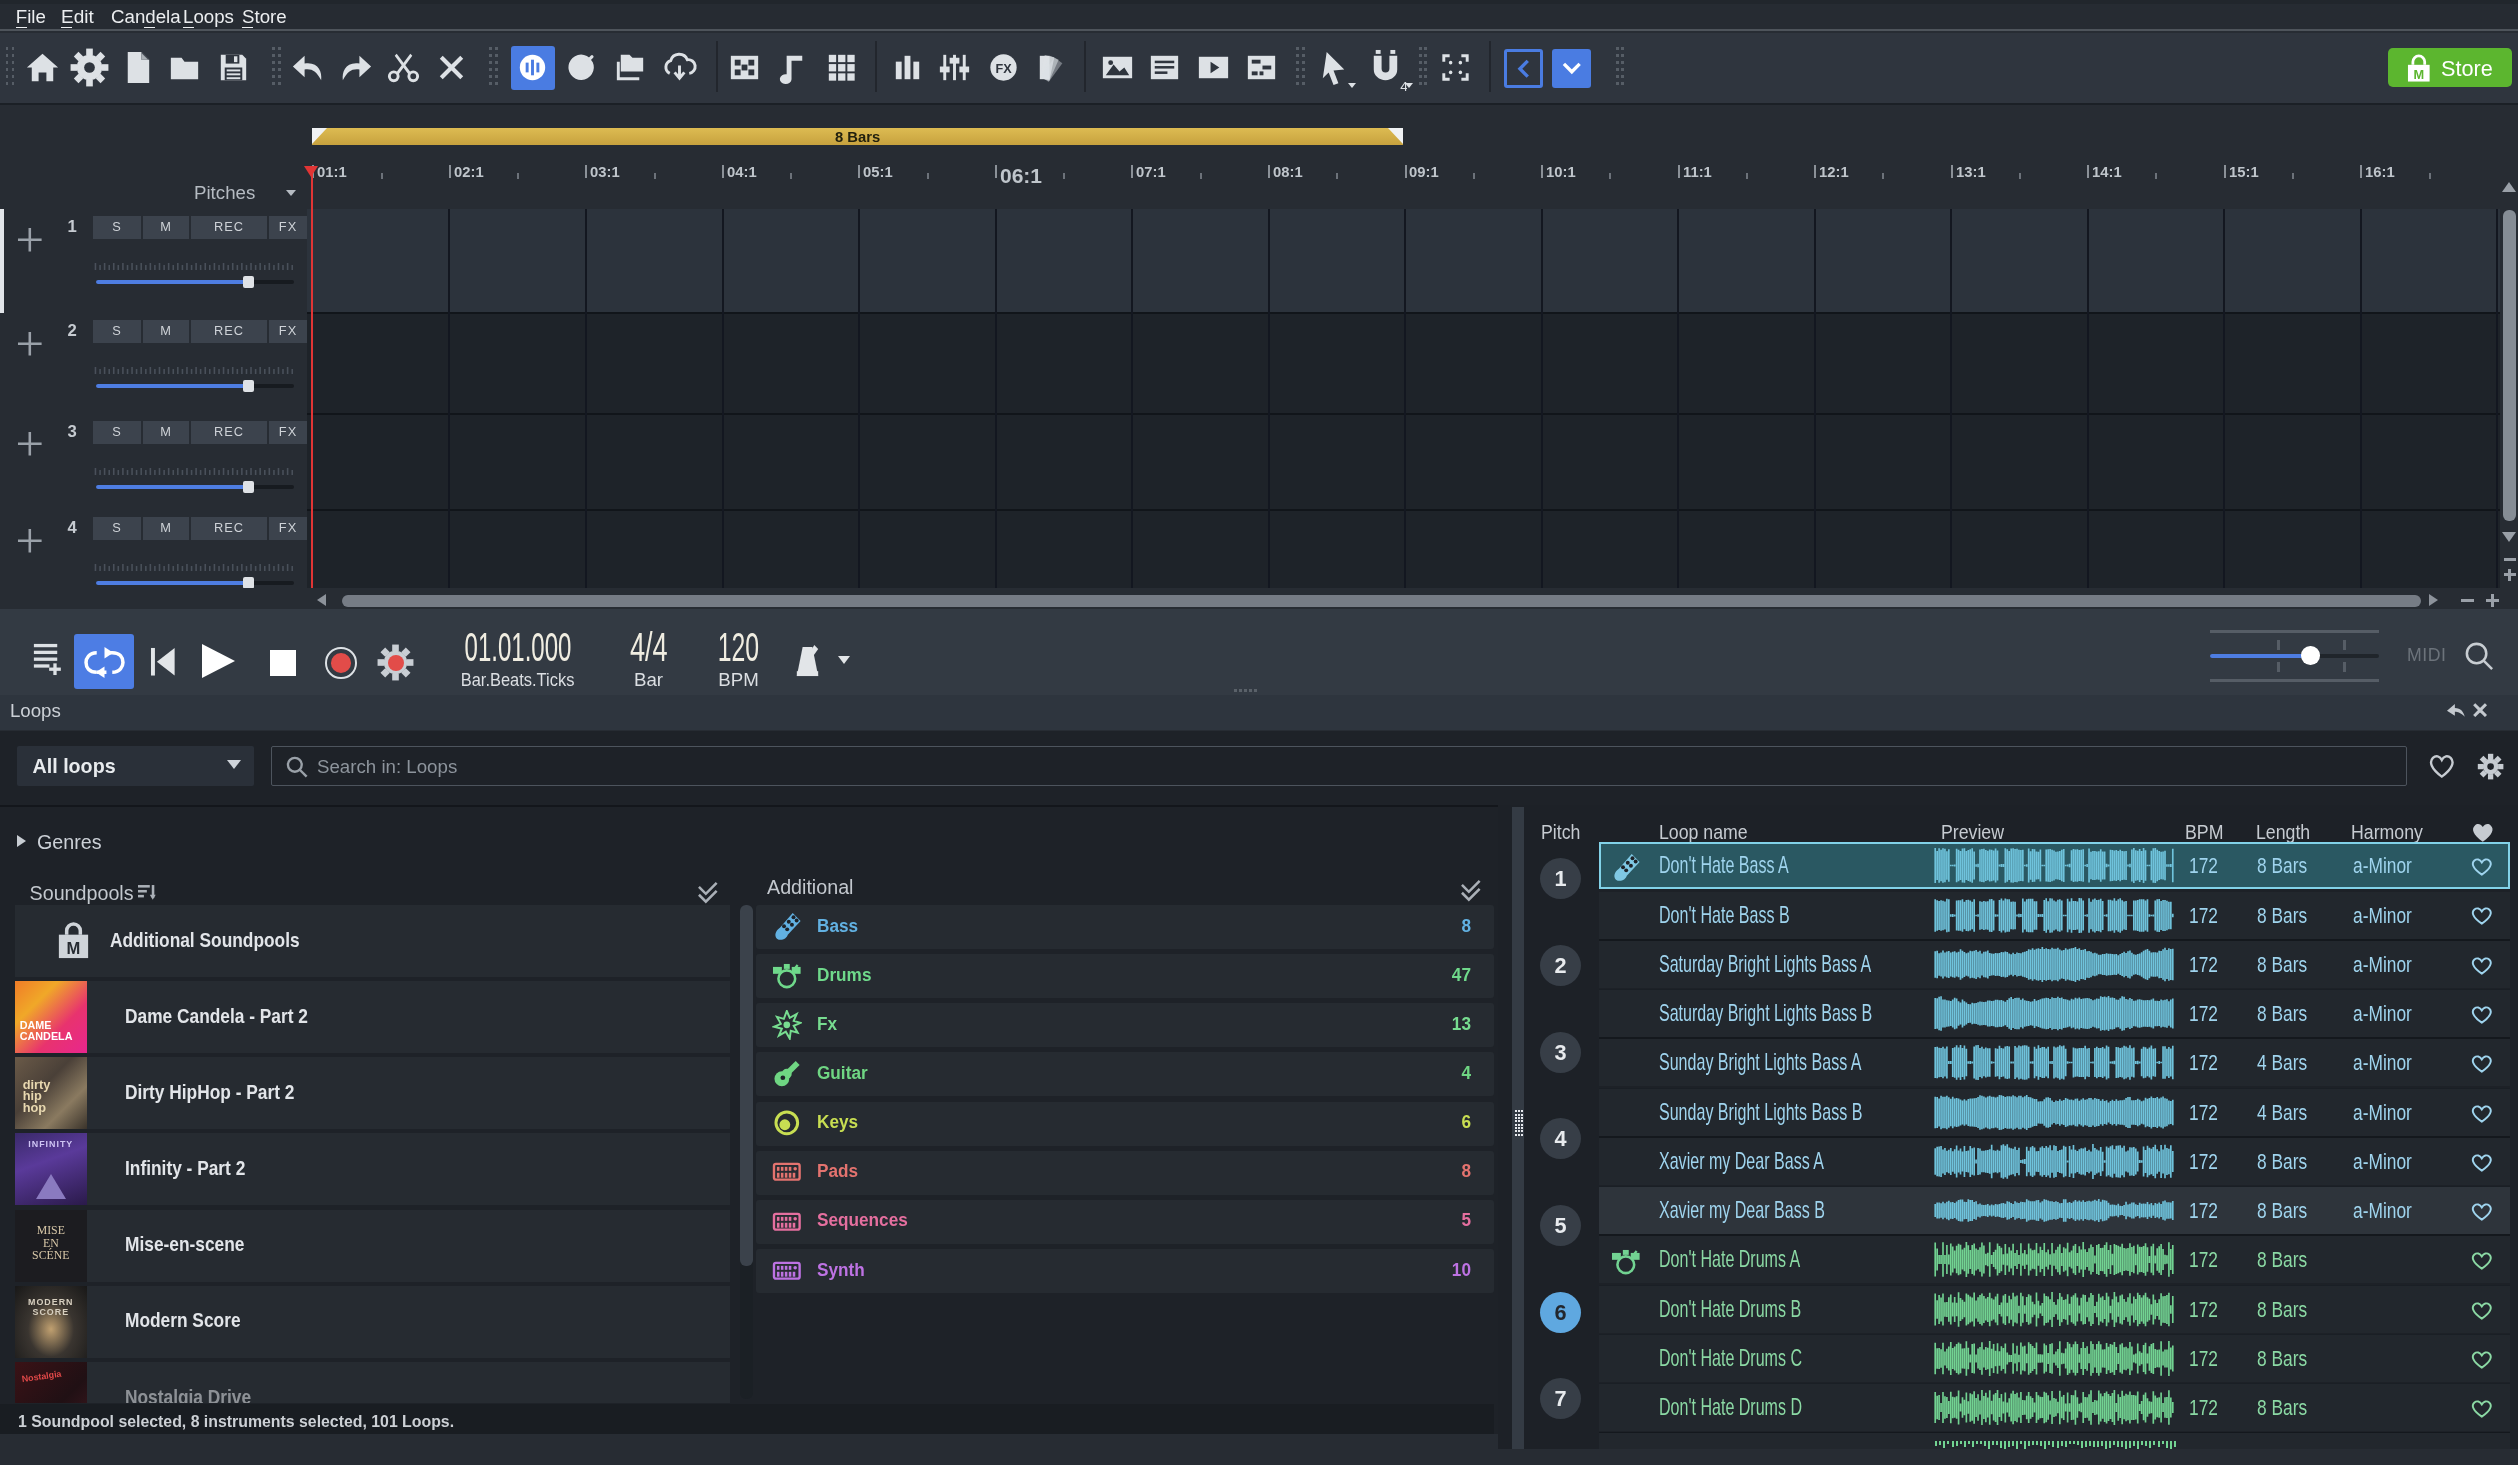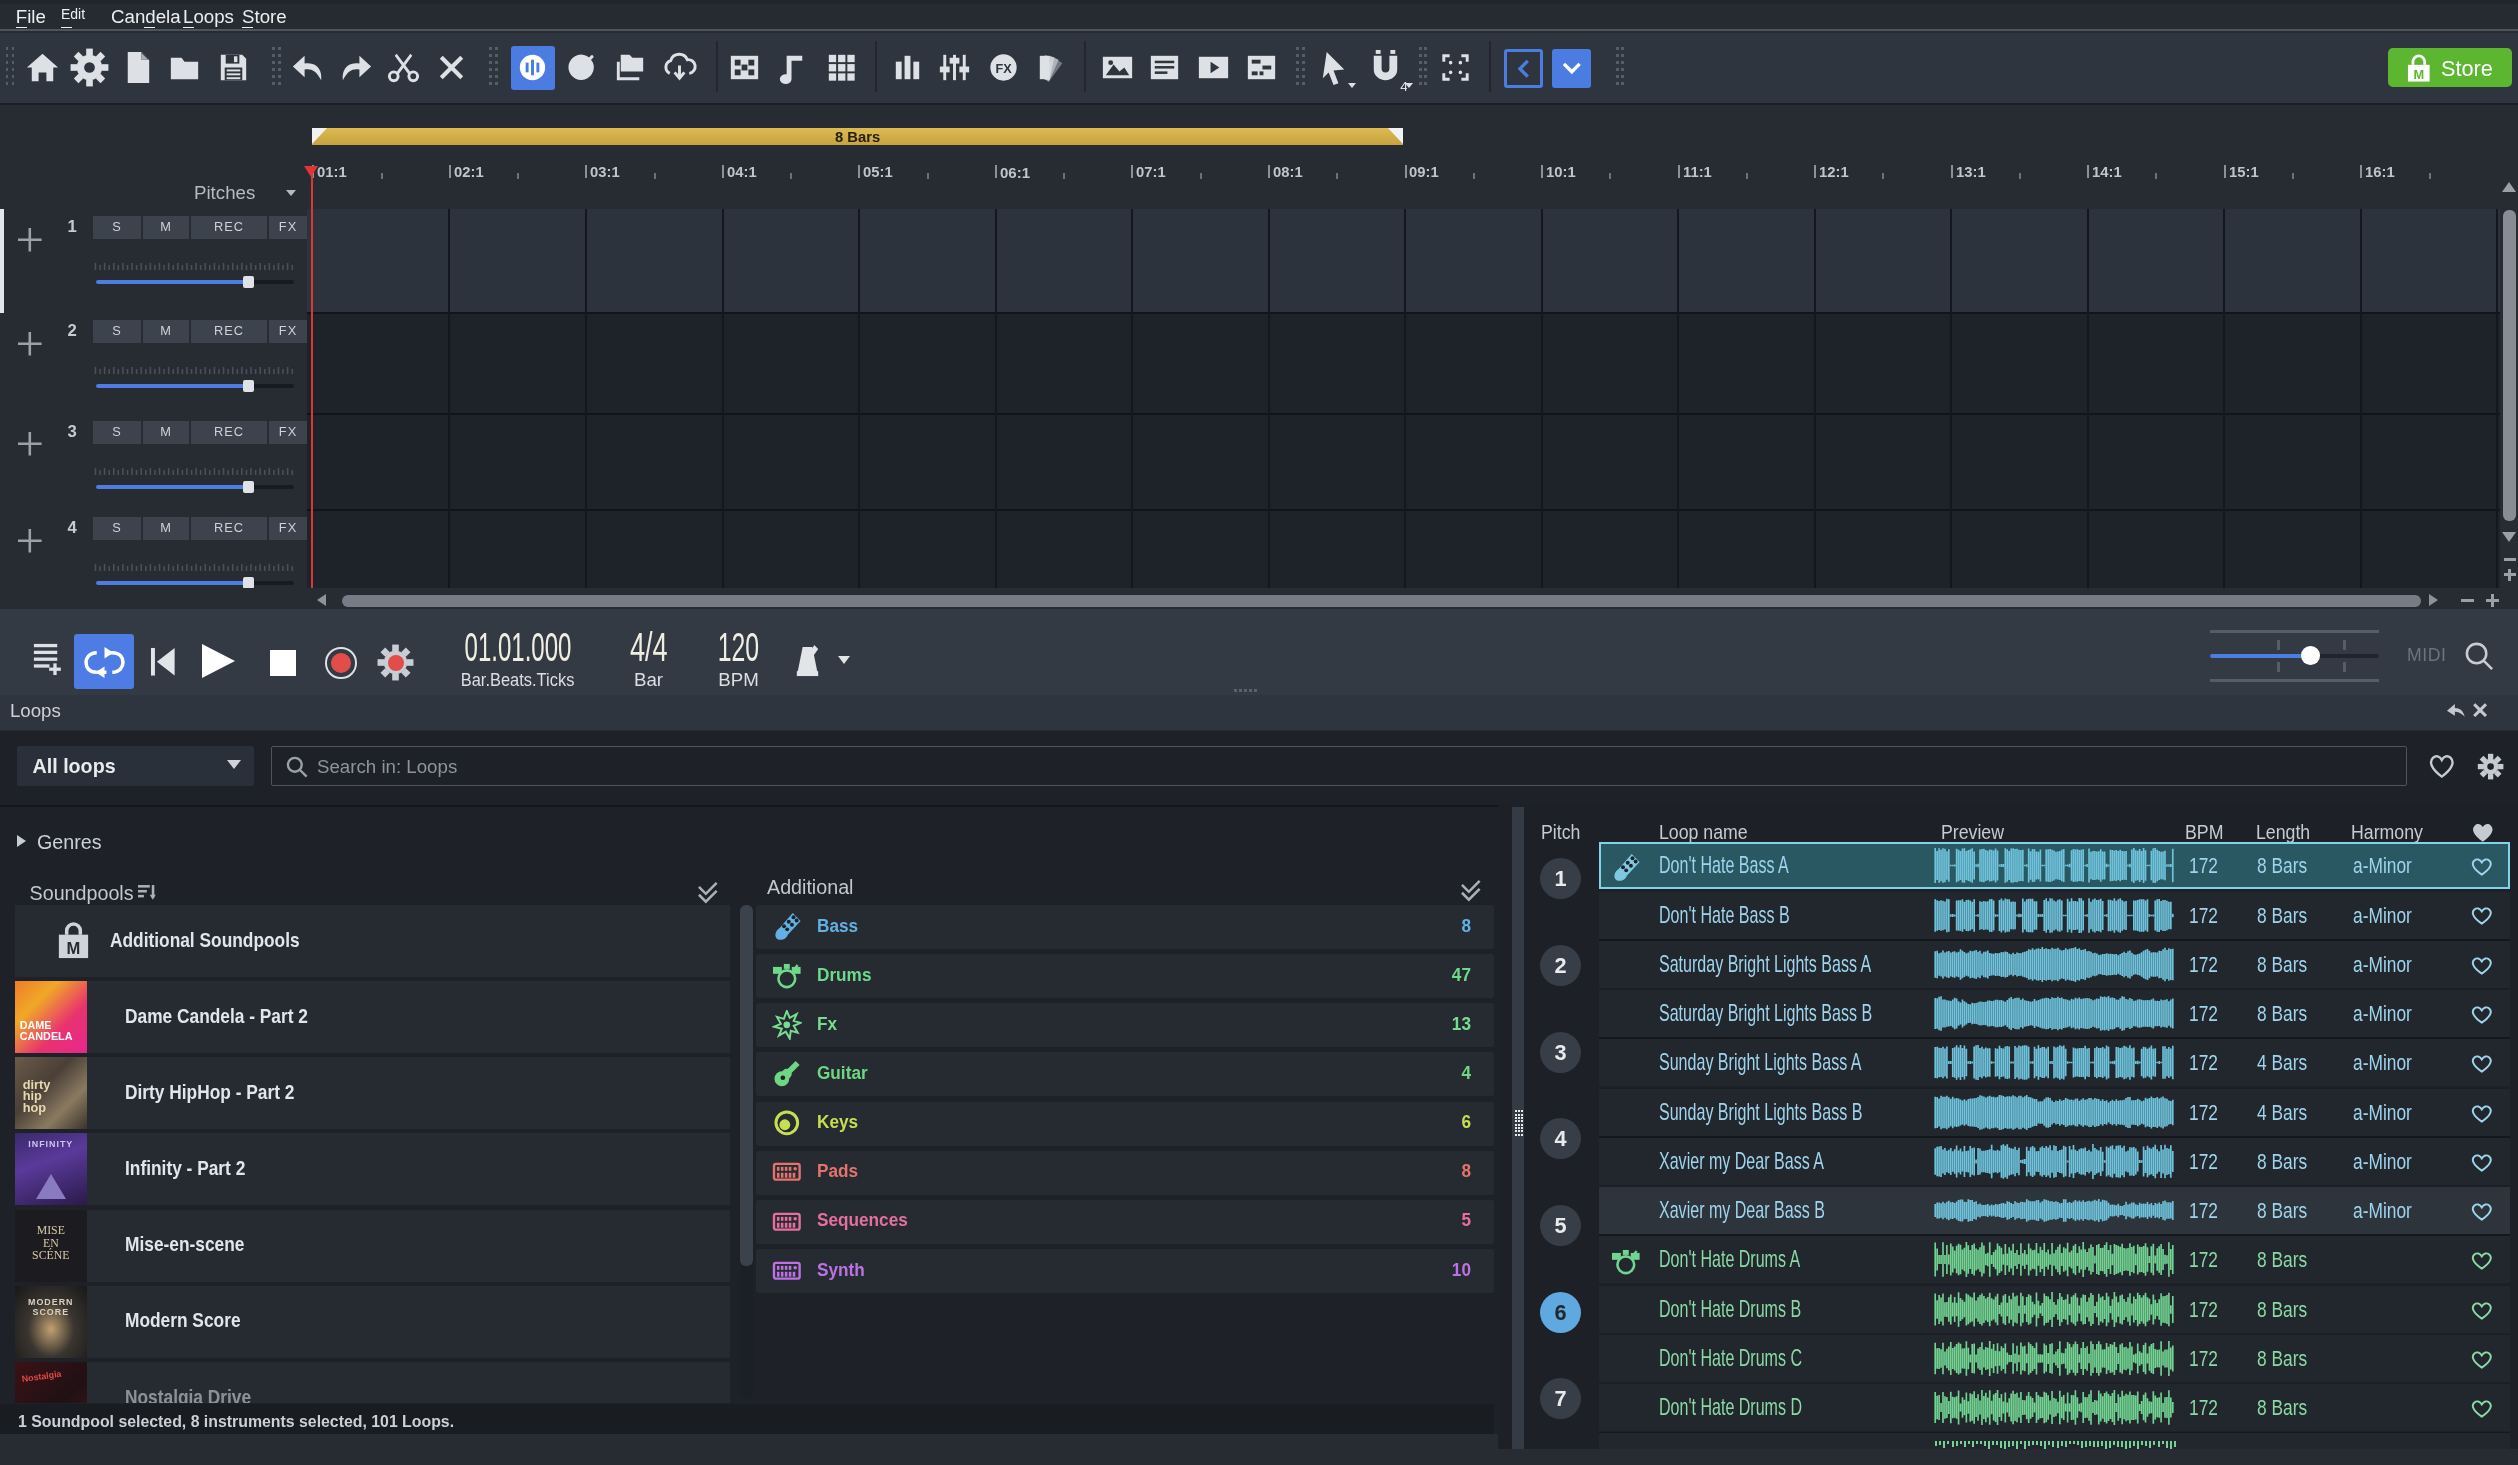--- a/index.html
+++ b/index.html
@@ -5,21 +5,21 @@
 html,body { width:2519px; height:1466px; background:#272c33; overflow:hidden;
   font-family:"Liberation Sans", sans-serif; }
 .abs { position:absolute; }
 </style></head>
 <body>
 <div class="abs" style="left:0;top:0;width:2519px;height:1466px;overflow:hidden">
 
 <div class="abs" style="left:0;top:0;width:2519px;height:30.5px;background:#262b32;border-bottom:2px solid #4e545b"></div>
 <div class="abs" style="left:0;top:0;width:2519px;height:3.9px;background:#21262c"></div>
 <div class="abs" style="left:15.8px;top:5.9px;font-size:18.7px;color:#eceef0">File</div>
-<div class="abs" style="left:61px;top:5.9px;font-size:14px;color:#eceef0">Edit</div>
+<div class="abs" style="left:61px;top:5.9px;font-size:19px;color:#eceef0">Edit</div>
 <div class="abs" style="left:111px;top:5.9px;font-size:18.7px;color:#eceef0">Candela</div>
 <div class="abs" style="left:183px;top:5.9px;font-size:18.7px;color:#eceef0">Loops</div>
 <div class="abs" style="left:242px;top:5.9px;font-size:18.7px;color:#eceef0">Store</div>
 <div class="abs" style="left:15.8px;top:26.6px;width:10.8px;height:1.6px;background:#eceef0"></div>
 <div class="abs" style="left:61px;top:26.6px;width:10.8px;height:1.6px;background:#eceef0"></div>
 <div class="abs" style="left:144px;top:26.6px;width:10.8px;height:1.6px;background:#eceef0"></div>
 <div class="abs" style="left:183px;top:26.6px;width:10.8px;height:1.6px;background:#eceef0"></div>
 <div class="abs" style="left:242px;top:26.6px;width:10.8px;height:1.6px;background:#eceef0"></div>
 <div class="abs" style="left:0;top:32.5px;width:2519px;height:72px;background:#2f353e;border-bottom:2px solid #1b2026"></div>
 <div style="position:absolute;left:5.9px;top:47px;width:2.6px;height:2.6px;background:#565d66"></div>
@@ -297,21 +297,21 @@
 <div class="abs" style="left:585px;top:165px;width:2px;height:12.8px;background:#8b9198"></div>
 <div class="abs" style="left:590px;top:164px;font-size:14.8px;font-weight:bold;color:#bfc5cb">03:1</div>
 <div class="abs" style="left:654px;top:173px;width:2px;height:5.9px;background:#6c727a"></div>
 <div class="abs" style="left:722px;top:165px;width:2px;height:12.8px;background:#8b9198"></div>
 <div class="abs" style="left:727px;top:164px;font-size:14.8px;font-weight:bold;color:#bfc5cb">04:1</div>
 <div class="abs" style="left:790px;top:173px;width:2px;height:5.9px;background:#6c727a"></div>
 <div class="abs" style="left:858px;top:165px;width:2px;height:12.8px;background:#8b9198"></div>
 <div class="abs" style="left:863px;top:164px;font-size:14.8px;font-weight:bold;color:#bfc5cb">05:1</div>
 <div class="abs" style="left:927px;top:173px;width:2px;height:5.9px;background:#6c727a"></div>
 <div class="abs" style="left:995px;top:165px;width:2px;height:12.8px;background:#8b9198"></div>
-<div class="abs" style="left:1000px;top:164px;font-size:15px;font-weight:bold;color:#bfc5cb">06:1</div>
+<div class="abs" style="left:1000px;top:164px;font-size:21px;font-weight:bold;color:#bfc5cb">06:1</div>
 <div class="abs" style="left:1063px;top:173px;width:2px;height:5.9px;background:#6c727a"></div>
 <div class="abs" style="left:1131px;top:165px;width:2px;height:12.8px;background:#8b9198"></div>
 <div class="abs" style="left:1136px;top:164px;font-size:14.8px;font-weight:bold;color:#bfc5cb">07:1</div>
 <div class="abs" style="left:1200px;top:173px;width:2px;height:5.9px;background:#6c727a"></div>
 <div class="abs" style="left:1268px;top:165px;width:2px;height:12.8px;background:#8b9198"></div>
 <div class="abs" style="left:1273px;top:164px;font-size:14.8px;font-weight:bold;color:#bfc5cb">08:1</div>
 <div class="abs" style="left:1336px;top:173px;width:2px;height:5.9px;background:#6c727a"></div>
 <div class="abs" style="left:1405px;top:165px;width:2px;height:12.8px;background:#8b9198"></div>
 <div class="abs" style="left:1409px;top:164px;font-size:14.8px;font-weight:bold;color:#bfc5cb">09:1</div>
 <div class="abs" style="left:1473px;top:173px;width:2px;height:5.9px;background:#6c727a"></div>

